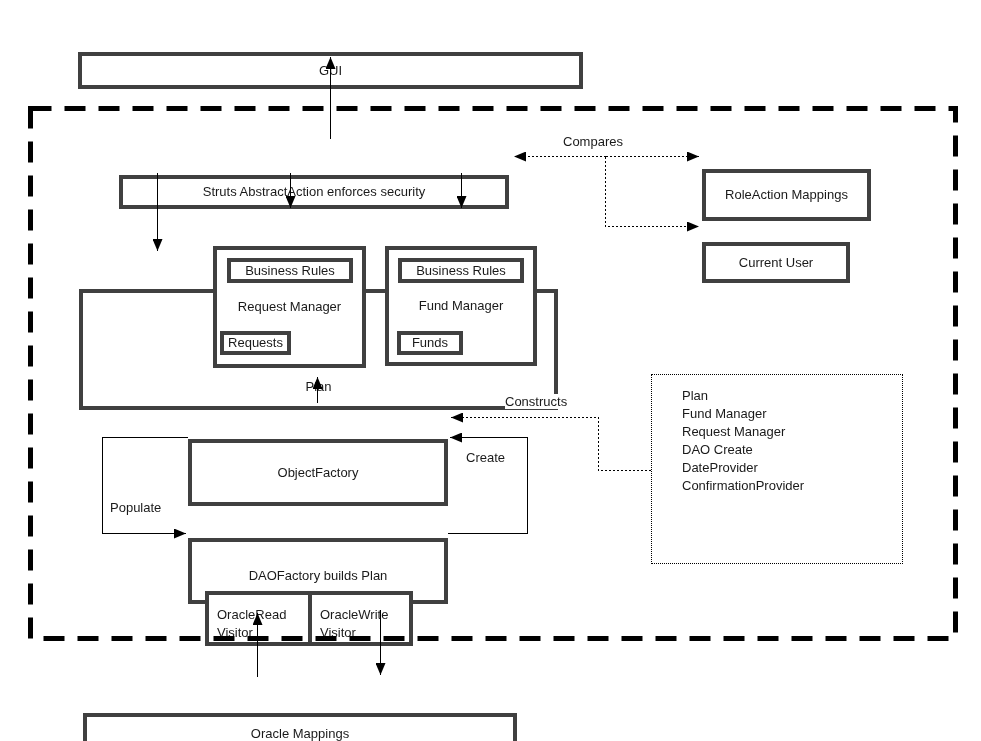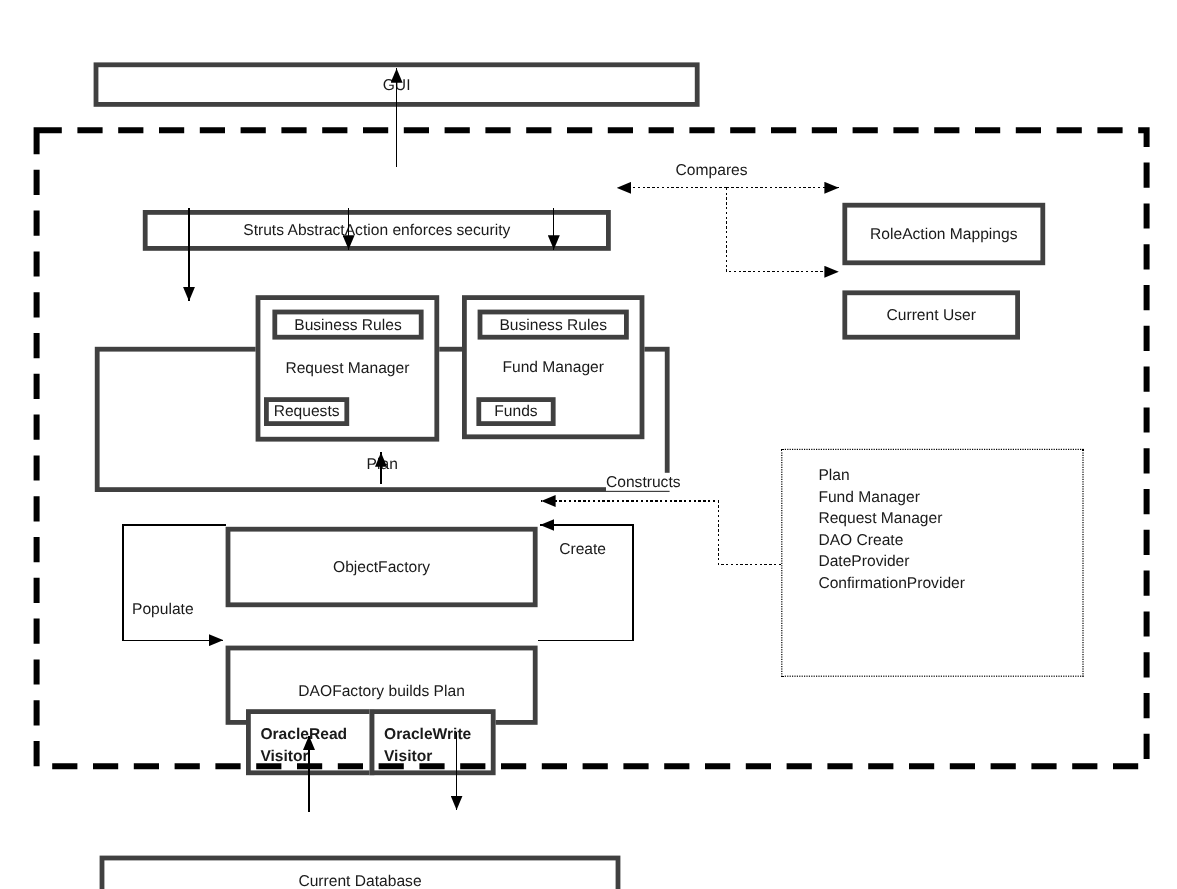--- a/index.html
+++ b/index.html
@@ -8,22 +8,22 @@
     font-family:"Liberation Sans","DejaVu Sans",sans-serif;
     font-size:13px;color:#1a1a1a;
   }
   .box{
     position:absolute;border:4px solid #404040;background:#fff;
     display:flex;align-items:center;justify-content:center;
     text-align:center;box-sizing:border-box;line-height:16px;margin-top:36px;
   }
   .box.bottom-label{align-items:flex-end;padding-bottom:11px;}
   .box.two-line{
-    align-items:flex-start;justify-content:center;text-align:left;
-    padding:5px 0 0 8px;line-height:18px;flex-direction:column;font-weight:bold;
+    align-items:flex-start;justify-content:flex-end;text-align:left;
+    padding:5px 0 0 8px;line-height:18px;flex-direction:column;
   }
   .dotted-box{
     position:absolute;border:1px dotted #000;background:#fff;
     box-sizing:border-box;padding:12px 0 0 30px;line-height:18px;text-align:left;
   }
   .dotted-box div{white-space:nowrap;}
   .edge-label{position:absolute;white-space:nowrap;background:#fff;}
   svg.overlay{position:absolute;left:0;top:0;z-index:50;pointer-events:none;}
 </style>
 </head>
@@ -80,21 +80,21 @@
 <div class="box two-line" style="left:205px;top:555px;width:107px;height:55px">
   <span>OracleRead</span>
   <span>Visitor</span>
 </div>
 <div class="box two-line" style="left:308px;top:555px;width:105px;height:55px">
   <span>OracleWrite</span>
   <span>Visitor</span>
 </div>
 
 <div class="box" style="left:83px;top:677px;width:434px;height:41px">
-  <span>Current Database</span>
+  <span>Oracle Mappings</span>
 </div>
 
 <div class="dotted-box" style="left:651px;top:374px;width:252px;height:190px">
   <div>Plan</div>
   <div>Fund Manager</div>
   <div>Request Manager</div>
   <div>DAO Create</div>
   <div>DateProvider</div>
   <div>ConfirmationProvider</div>
 </div>

